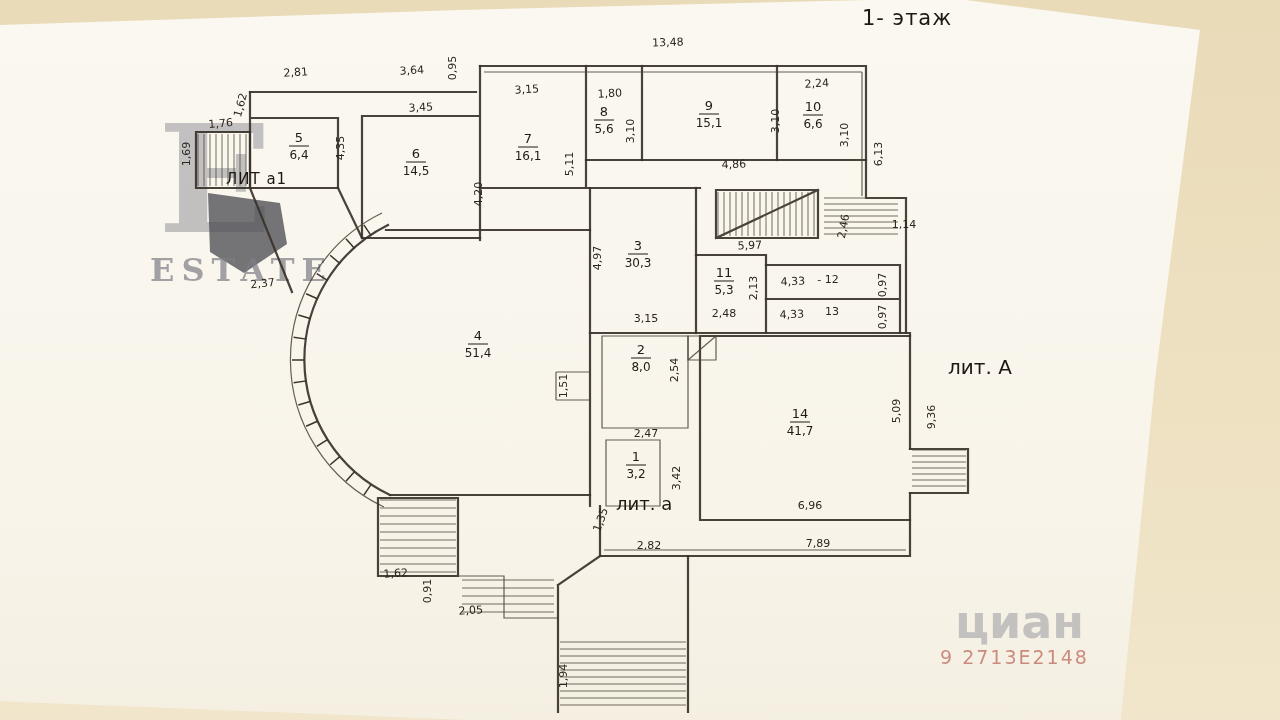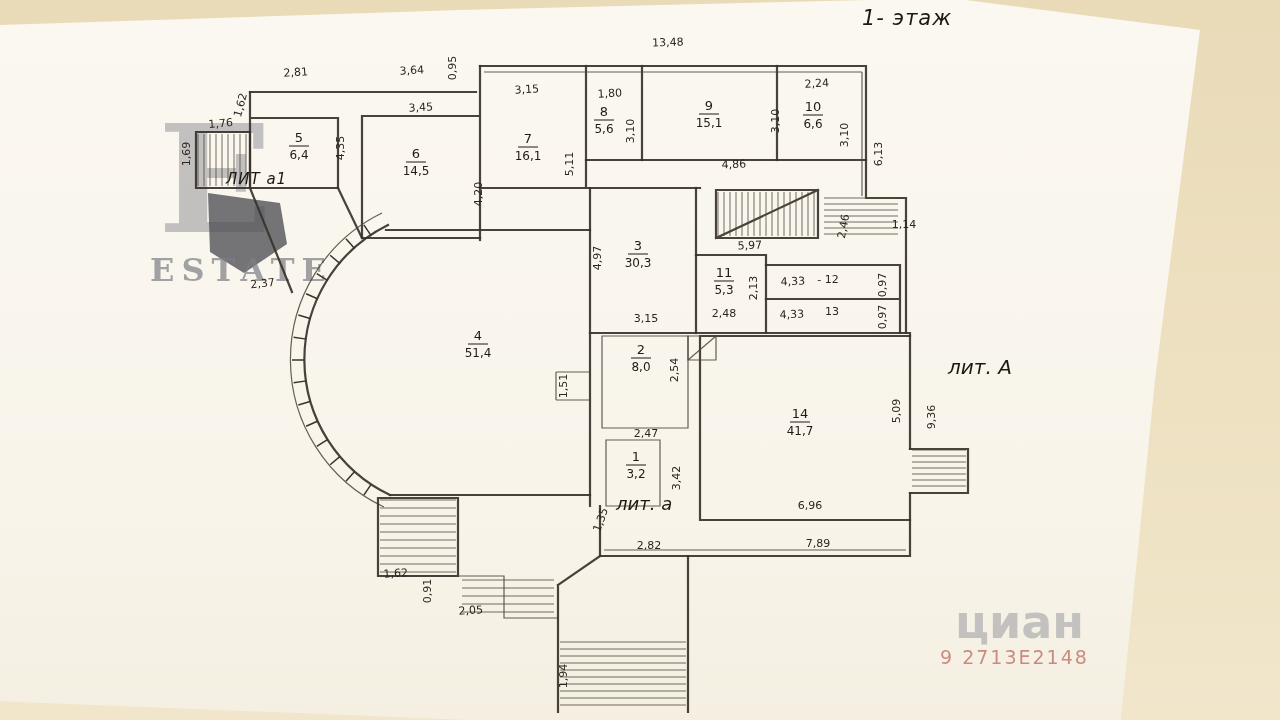--- a/index.html
+++ b/index.html
@@ -1,20 +1,20 @@
 <!DOCTYPE html>
 <html><head>
 <meta charset="utf-8">
 <style>
   html,body{margin:0;padding:0;background:#d8cba8;}
   .stage{position:relative;width:1280px;height:720px;overflow:hidden;
          background:linear-gradient(180deg,#e9dbb8 0%,#eee1c2 55%,#f1e6cb 100%);
          font-family:"DejaVu Sans",sans-serif;}
   .stage svg{position:absolute;left:0;top:0;}
-  .lbl{position:absolute;color:#1d1812;white-space:nowrap;font-style:italic;}
+  .lbl{position:absolute;color:#1d1812;white-space:nowrap;}
   #floor-title{left:862px;top:6px;font-size:21px;letter-spacing:1px;}
   #lit-a{left:948px;top:355px;font-size:20px;}
   #lit-a1{left:226px;top:170px;font-size:15px;letter-spacing:1px;}
   #lit-a-small{left:616px;top:493px;font-size:18px;}
   
   .dim{font-size:11px;fill:#2c261e;text-anchor:middle;font-family:"DejaVu Sans",sans-serif;}
   .roomnum{font-size:13px;fill:#1f1a13;text-anchor:middle;font-family:"DejaVu Sans",sans-serif;}
   .roomarea{font-size:12px;fill:#1f1a13;text-anchor:middle;font-family:"DejaVu Sans",sans-serif;}
   .fracline{stroke:#1f1a13;stroke-width:1;}
   .wall{stroke:#38322a;stroke-width:2.2;fill:none;stroke-linecap:square;opacity:.92;}

